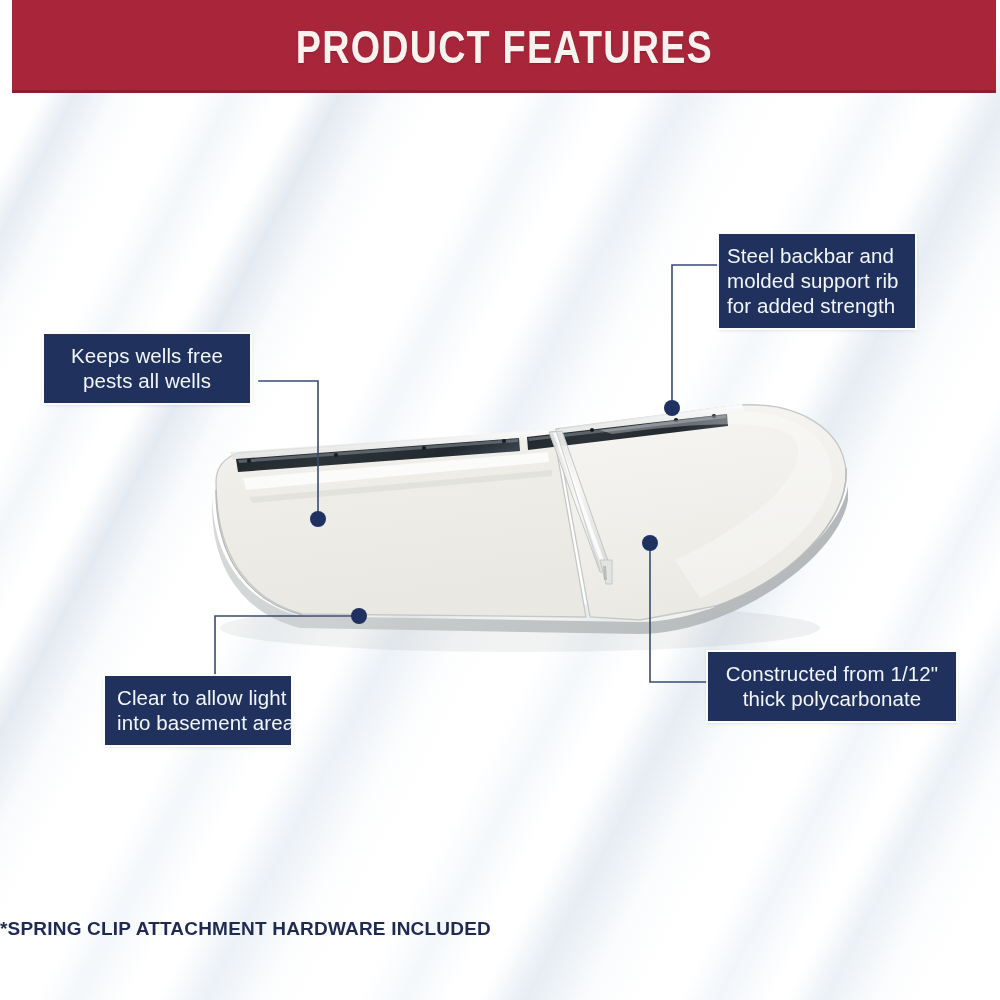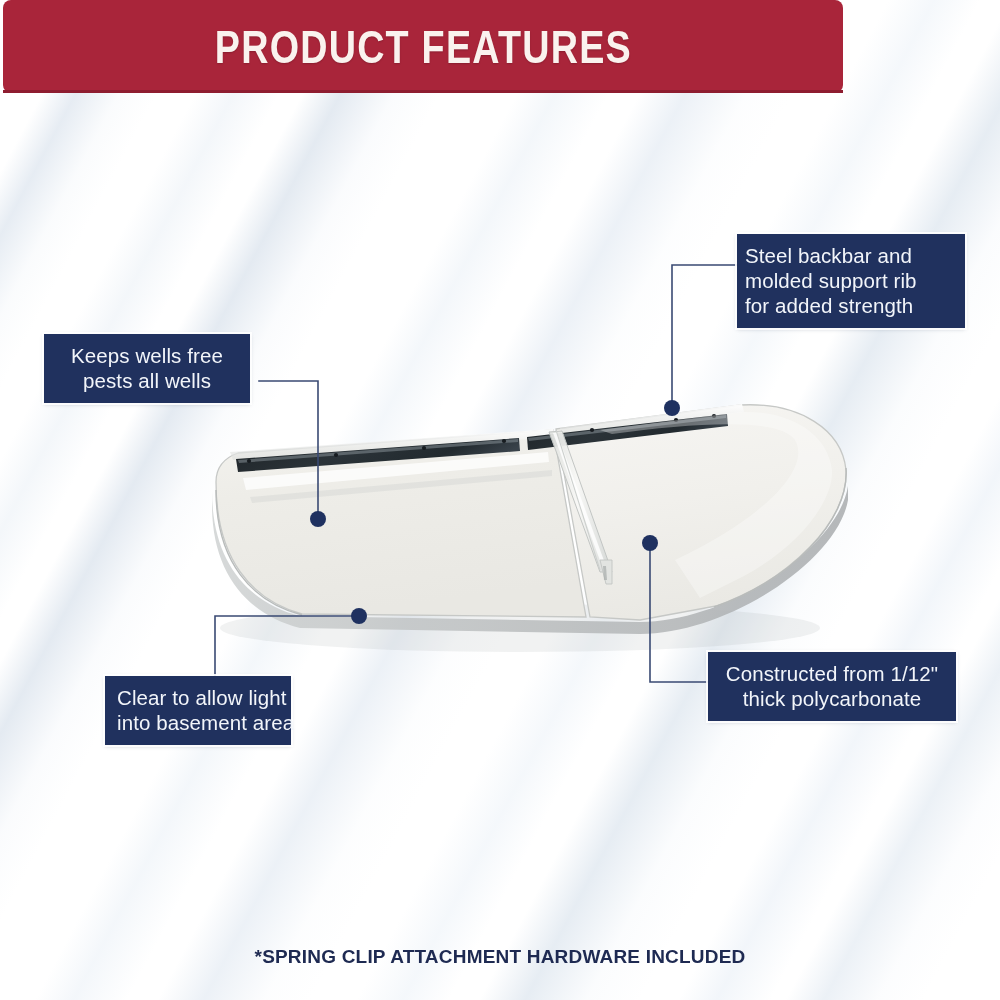--- a/index.html
+++ b/index.html
@@ -52,25 +52,24 @@
         rgba(255,255,255,0) 58%,
         rgba(233,240,247,.48) 61%,
         rgba(255,255,255,0) 64%,
         rgba(255,255,255,0) 79%,
         rgba(231,238,246,.55) 81.5%,
         rgba(255,255,255,0) 85%);
   }
 
   
   .header{
-    position:absolute;left:3px;top:0;width:840px;height:93px;
+    position:absolute;left:12px;top:0;width:984px;height:93px;
     background:#A9253A;
     display:flex;align-items:center;justify-content:center;
     z-index:30;
-    border-radius:8px;
   }
   .header::after{
     content:"";position:absolute;left:0;right:0;bottom:0;height:3px;
     background:#8e1d30;
   }
   .header-title{
     color:#FAF2EE;
     font-size:46px;
     font-weight:bold;
     letter-spacing:1.5px;
@@ -90,35 +89,35 @@
     padding:9px 12px 10px 12px;
     box-sizing:border-box;
     z-index:20;
     box-shadow:0 0 0 2px rgba(255,255,255,.9), 0 1px 4px rgba(25,35,65,.28);
     letter-spacing:.1px;
   }
   .callout span{display:block;white-space:nowrap;}
   .callout.center span{text-align:center;}
   .callout.left span{text-align:left;}
 
-  #callout-backbar   {left:737px;top:234px;width:228px;padding-left:8px;}
+  #callout-backbar   {left:719px;top:234px;width:196px;padding-left:8px;}
   #callout-keepswells{left:44px; top:334px;width:206px;}
   #callout-clear     {left:105px;top:676px;width:186px;}
   #callout-polycarb  {left:708px;top:652px;width:248px;}
 
   
   #connectors{position:absolute;left:0;top:0;width:1000px;height:1000px;z-index:15;}
 
   
   #product{position:absolute;left:0;top:0;width:1000px;height:1000px;z-index:10;}
 
   
   .footer{
-    position:absolute;left:0;top:946px;width:1000px;
-    text-align:center;z-index:25;
+    position:absolute;left:0;top:918px;width:1000px;
+    z-index:25;
   }
   .footer-text{
     color:#1E2A52;
     font-size:19px;
     font-weight:bold;
     letter-spacing:.2px;
     white-space:nowrap;
   }
 </style>
 </head>

